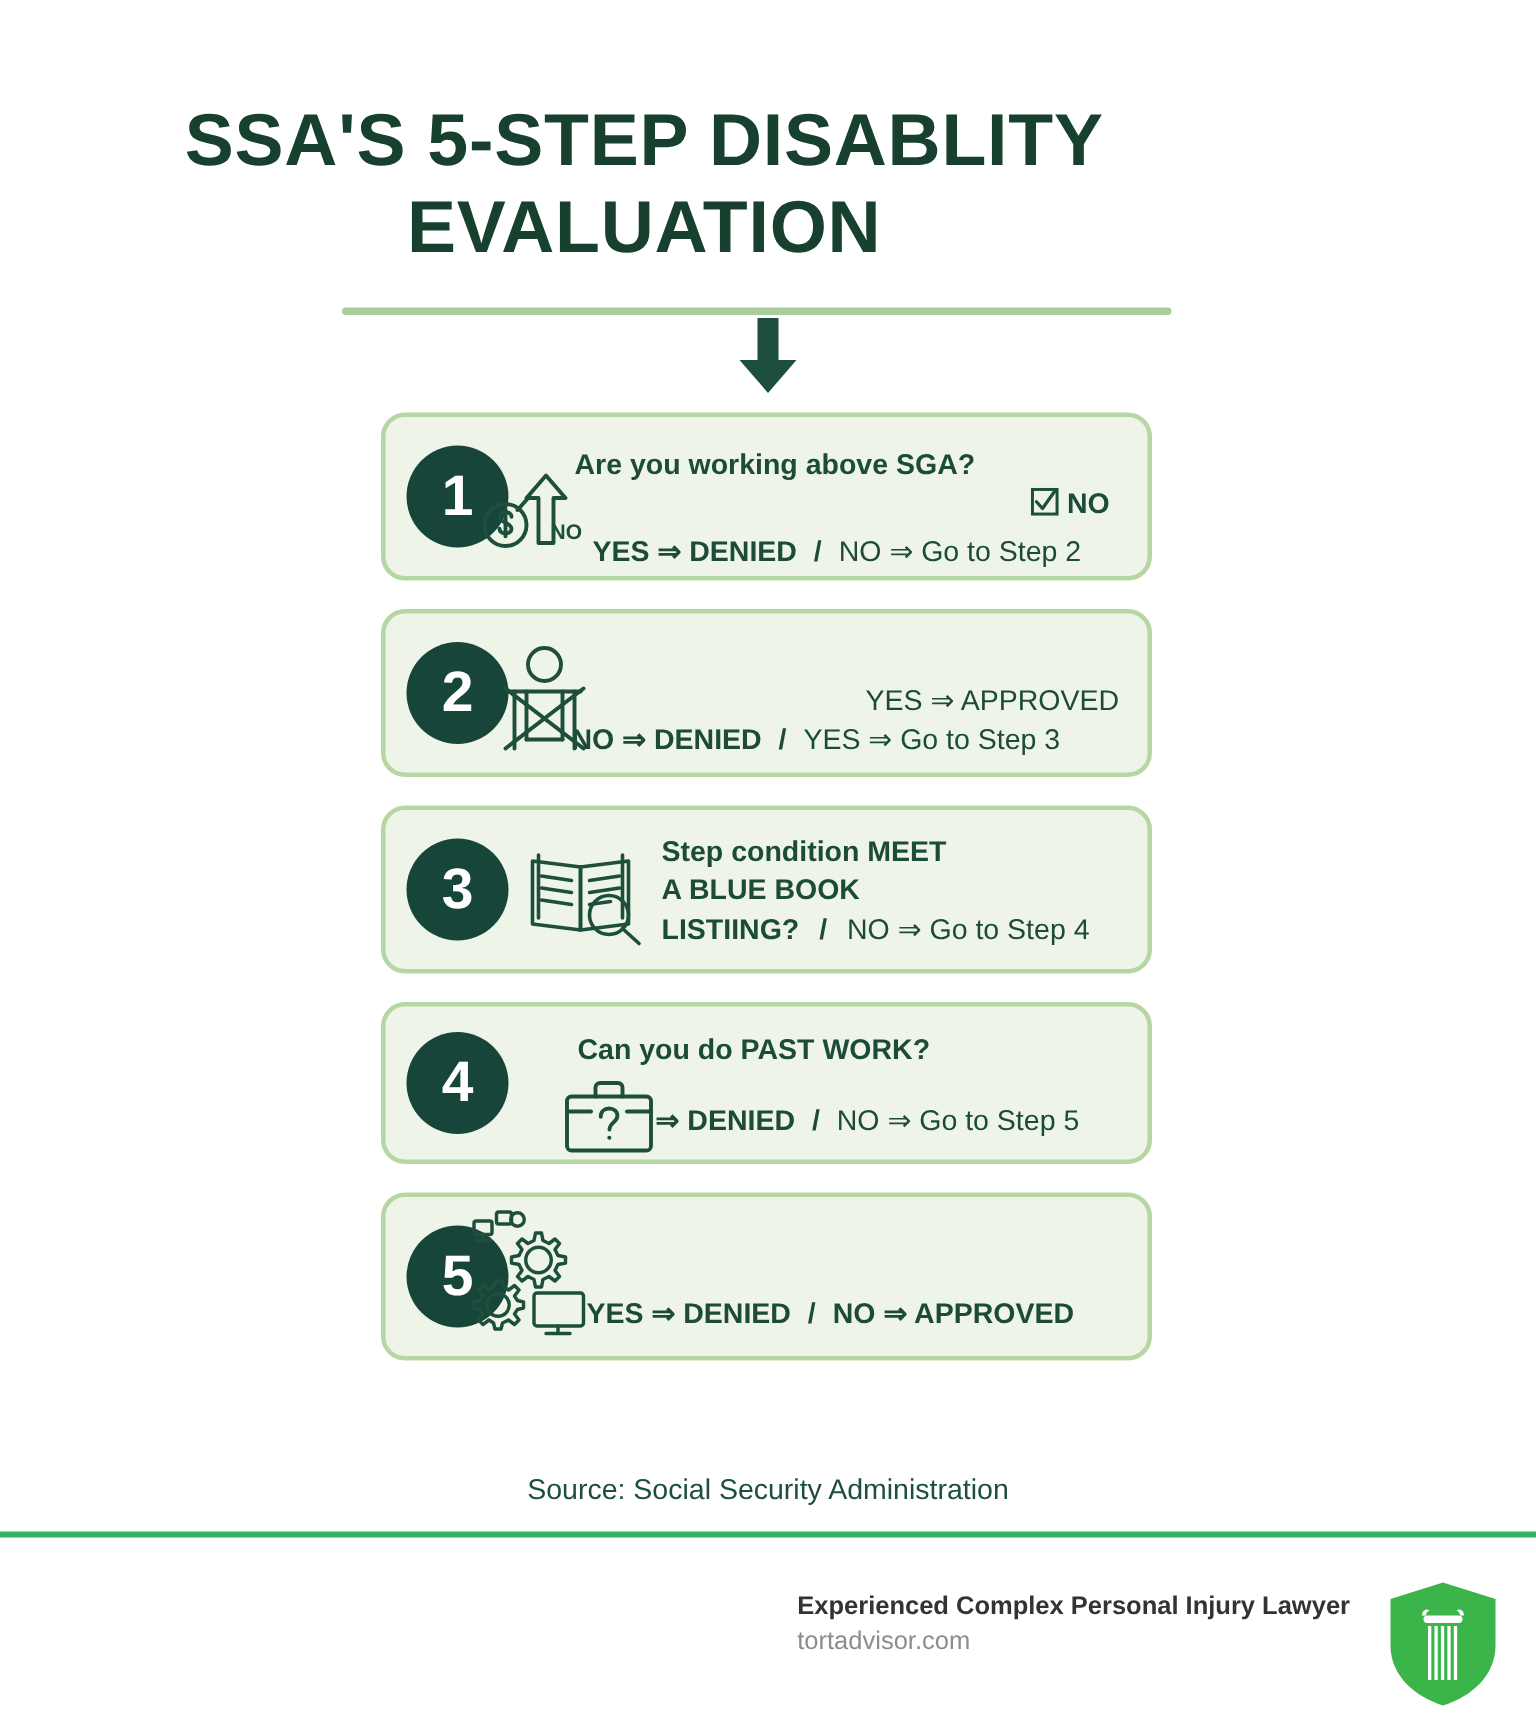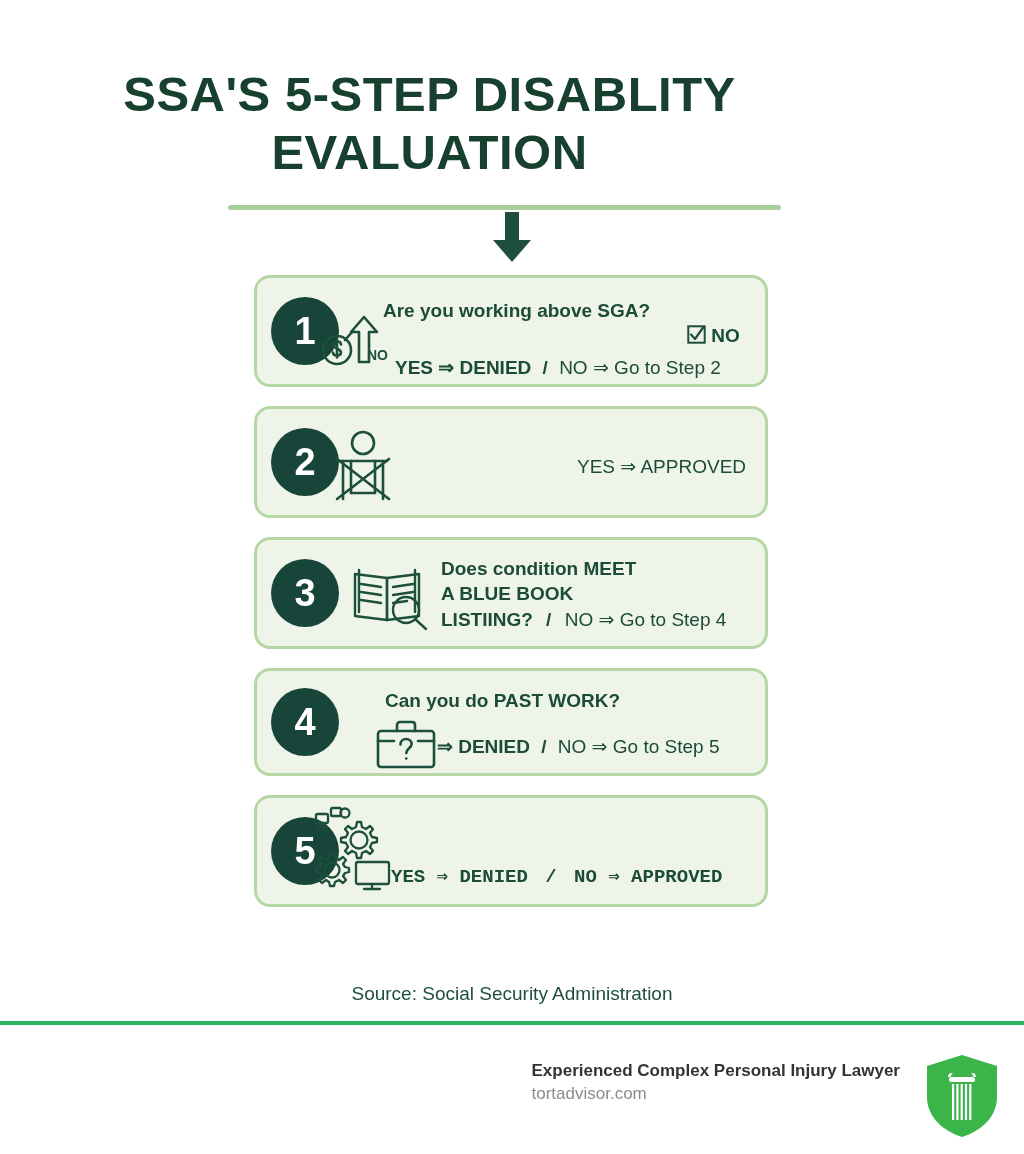--- a/index.html
+++ b/index.html
@@ -128,21 +128,21 @@
   .s3-l1 { position: absolute; left: 184px; top: 18px; }
   .s3-l2 { position: absolute; left: 184px; top: 43px; }
   .s3-l3 { position: absolute; left: 184px; top: 68px; }
 
   
   .s4-q  { position: absolute; left: 128px; top: 19px; }
   .s4-r  { position: absolute; left: 180px; top: 64px; }
 
   
   .s5-q  { position: absolute; left: 118px; top: 23px; }
-  .s5-r  { position: absolute; left: 134px; top: 66px; font-family: Liberation Mono, monospace; }
+  .s5-r  { position: absolute; left: 134px; top: 66px; }
 
   
   .source {
     position: absolute;
     top: 944px;
     left: 0;
     width: 1024px;
     text-align: center;
     font-size: 19px;
     color: #1d4f3c;
@@ -253,20 +253,25 @@
             <path d="M44 32 L44 64"></path>
             <path d="M20 64 L44 64"></path>
             <path d="M6 30 L58 70"></path>
             <path d="M58 30 L6 70"></path>
           </g>
         </svg>
       </div>
 
       <div class="step-body" style="left:0; top:0; width:514px; height:112px;">
         <div class="s2-a">YES ⇒ APPROVED</div>
+        <div class="r-line s2-r">
+          <span>NO ⇒ DENIED</span>
+          <span style="padding:0 6px;">/</span>
+          <span class="soft">YES ⇒ Go to Step 3</span>
+        </div>
       </div>
     </div>
 
     <div class="step step-3">
       <div class="badge">3</div>
       <div class="step-icon" style="left:92px; top:20px; width:82px; height:72px;">
         <svg width="82" height="72" viewBox="0 0 82 72">
           <g fill="none" stroke="#1d4f3c" stroke-width="2.4" stroke-linecap="round" stroke-linejoin="round">
             <path d="M6 14 L6 56 L38 60 L38 18 Z"></path>
             <path d="M70 14 L70 56 L38 60 L38 18 Z"></path>
@@ -278,21 +283,21 @@
             <path d="M44 27 L64 24"></path>
             <path d="M44 35 L64 32"></path>
             <path d="M44 43 L58 41"></path>
             <circle cx="57" cy="50" r="13"></circle>
             <path d="M66 59 L77 69"></path>
           </g>
         </svg>
       </div>
 
       <div class="step-body" style="left:0; top:0; width:514px; height:112px;">
-        <div class="q-line s3-l1">Does condition MEET</div>
+        <div class="q-line s3-l1">Step condition MEET</div>
         <div class="q-line s3-l2">A BLUE BOOK</div>
         <div class="r-line s3-l3">
           <span>LISTIING?</span>
           <span style="padding:0 8px;">/</span>
           <span class="soft">NO ⇒ Go to Step 4</span>
         </div>
       </div>
     </div>
 
     <div class="step step-4">

